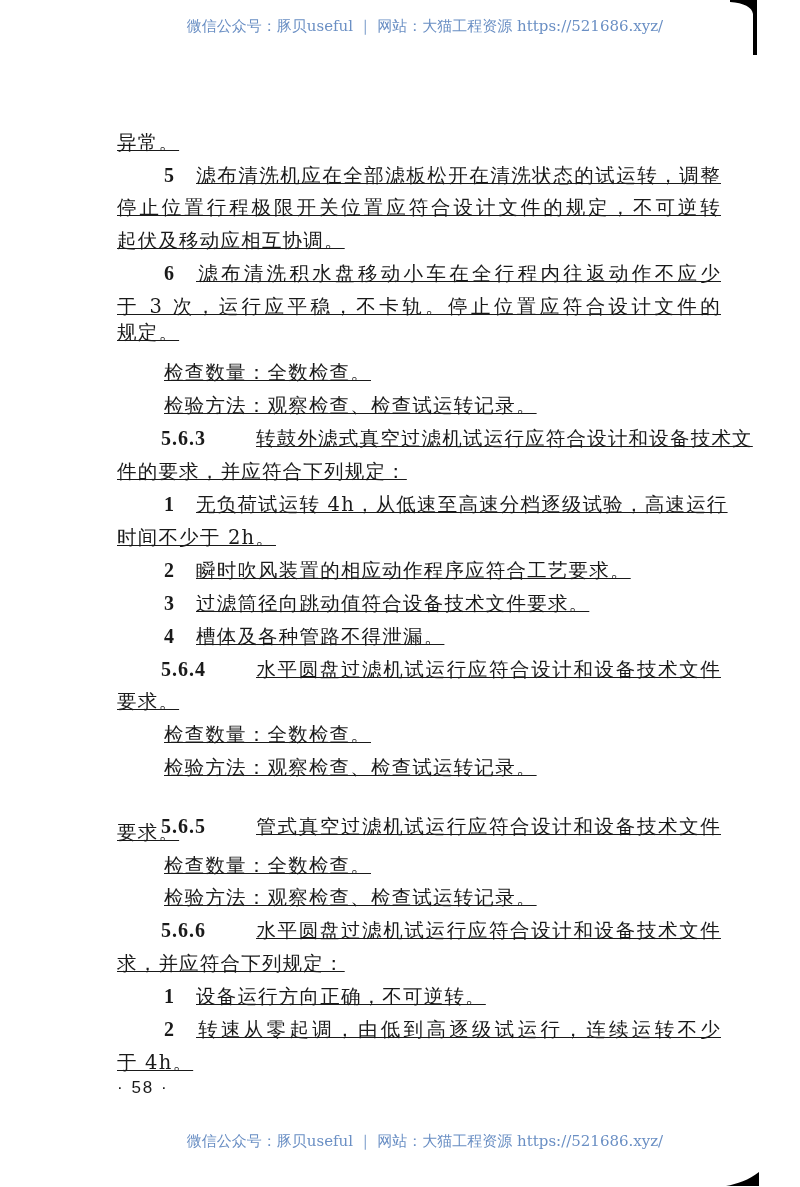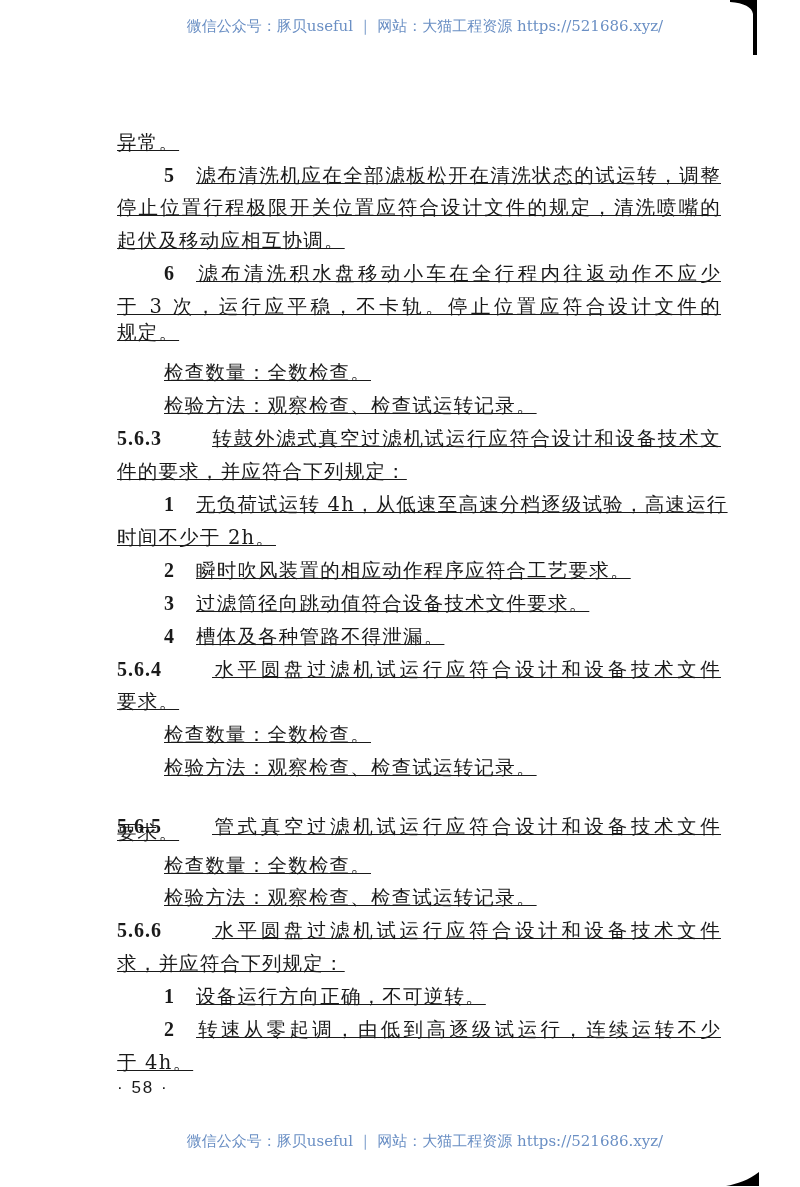--- a/index.html
+++ b/index.html
@@ -12,21 +12,21 @@
   .wm-bottom { top: 1132px; left: 25px; }
   .corner-top { position: absolute; left: 730px; top: 0; width: 30px; height: 55px; }
   .corner-bottom { position: absolute; left: 725px; top: 1170px; width: 35px; height: 17px; }
   .page { position: absolute; left: 117px; top: 126px; width: 604px; }
   .line { position: absolute; left: 0; height: 33px; line-height: 33px;
           font-size: 19.5px; white-space: nowrap; letter-spacing: 1.2px; text-decoration: underline; }
   .indent { left: 47px; }
   .num { font-family: "Liberation Serif", "DejaVu Serif", serif; font-weight: bold;
          font-size: 20px; display: inline-block; }
   .item-num { width: 32px; }
-  .sec-num { width: 95px; letter-spacing: 1px; }
+  .sec-num { width: 95px; letter-spacing: 1px; margin-left: 44px; }
   .just { text-align: justify; text-align-last: justify; width: 604px; }
   .just-i { text-align: justify; text-align-last: justify; width: 557px; }
   .pageno { position: absolute; left: 0; top: 952px; font-size: 17px;
             font-family: Liberation Sans, sans-serif; letter-spacing: 2px; }
 </style>
 </head>
 <body>
 
 <div class="watermark wm-top">微信公众号：豚贝useful ｜ 网站：大猫工程资源 https://521686.xyz/</div>
 
@@ -36,21 +36,21 @@
 
 <div class="page">
   <div class="line" style="top:0px">
     <span>异常。</span>
   </div>
 
   <div class="line indent just-i" style="top:33px">
     <span class="num item-num">5</span><span>滤布清洗机应在全部滤板松开在清洗状态的试运转，调整</span>
   </div>
   <div class="line just" style="top:65px">
-    <span>停止位置行程极限开关位置应符合设计文件的规定，清洗喷嘴的</span>
+    <span>停止位置行程极限开关位置应符合设计文件的规定，不可逆转</span>
   </div>
   <div class="line" style="top:98px">
     <span>起伏及移动应相互协调。</span>
   </div>
 
   <div class="line indent just-i" style="top:131px">
     <span class="num item-num">6</span><span>滤布清洗积水盘移动小车在全行程内往返动作不应少</span>
   </div>
   <div class="line just" style="top:164px">
     <span>于 3 次，运行应平稳，不卡轨。停止位置应符合设计文件的</span>

